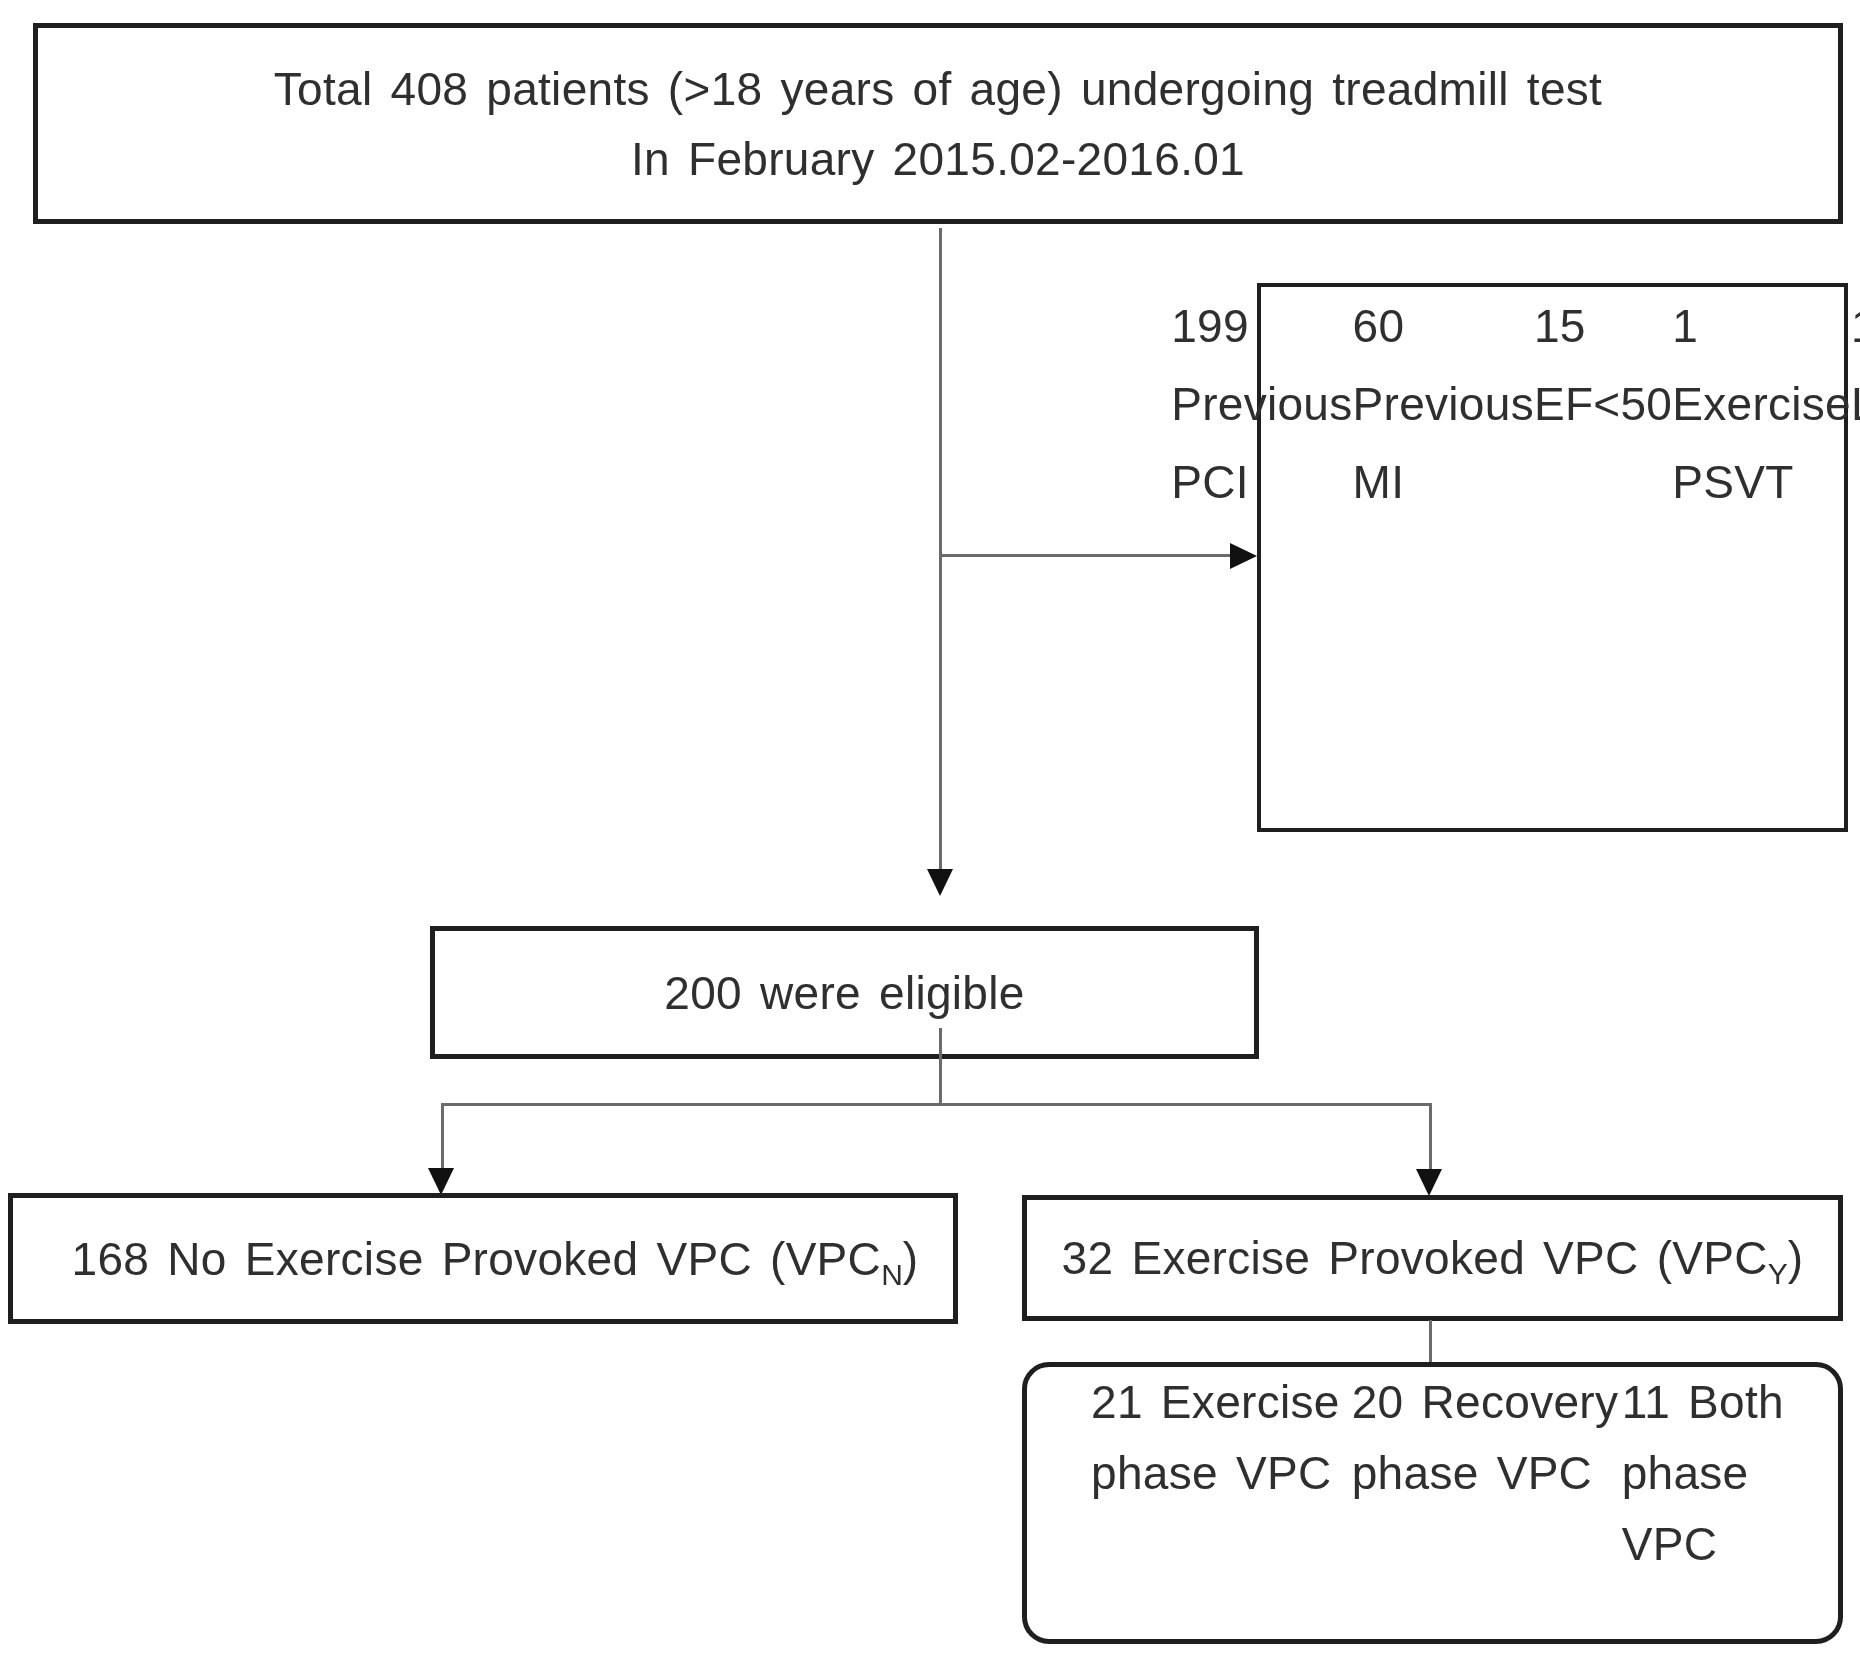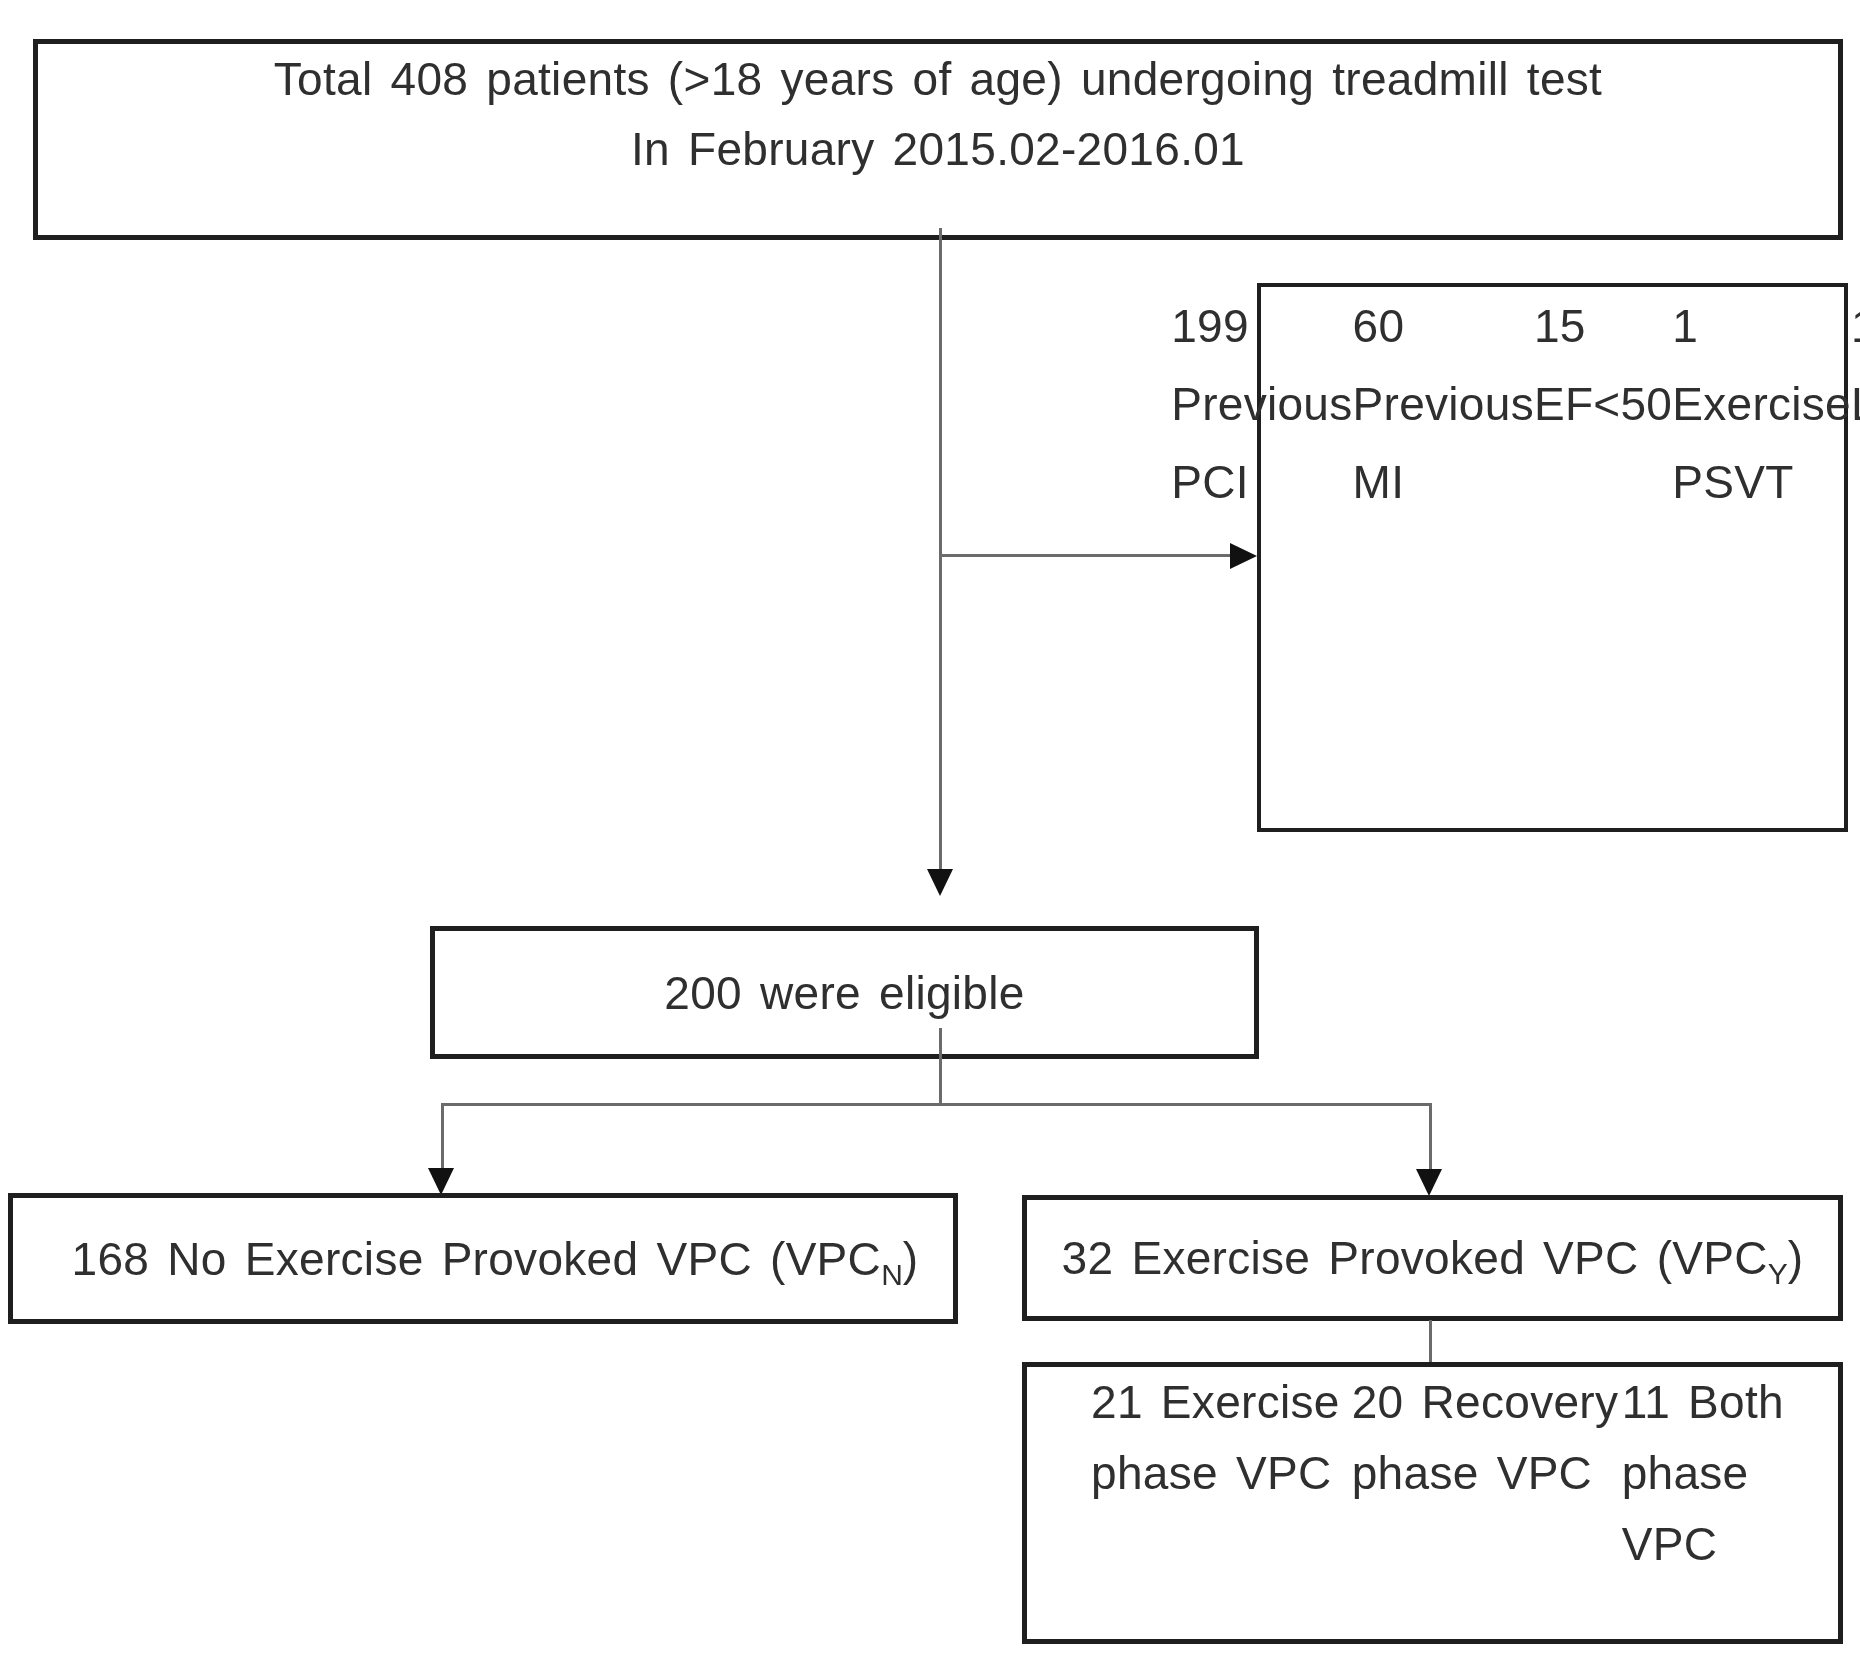--- a/index.html
+++ b/index.html
@@ -33,44 +33,44 @@
     text-align: center;
   }
   .fbox.listbox {
     display: flex;
     flex-direction: row;
     justify-content: center;
   }
   .box-total {
     left: 33px; top: 23px; width: 1810px; height: 201px;
     display: flex; flex-direction: column;
-    align-items: center; 
+    align-items: center; justify-content: center;
     text-align: center;
     line-height: 70px;
-    margin-top: 16px;
   }
   .box-exclusions {
     left: 1257px; top: 283px; width: 591px; height: 549px;
     border-width: 4px;
     padding-left: 36px;
     line-height: 78px;
   }
   .box-eligible {
     left: 430px; top: 895px; width: 829px; height: 133px; margin-top: 31px;
   }
   .box-novpc {
     left: 8px; top: 1193px; width: 950px; height: 131px; padding-left: 24px;
   }
   .box-vpc {
     left: 1022px; top: 1195px; width: 821px; height: 126px;
   }
   .box-breakdown {
     left: 1022px; top: 1362px; width: 821px; height: 282px;
     padding-left: 64px;
     line-height: 71px;
+    border-radius: 27px;
   }
   .subscr {
     font-size: 30px;
     position: relative;
     top: 10px;
     letter-spacing: 0;
   }
   
   .line {
     position: absolute;

